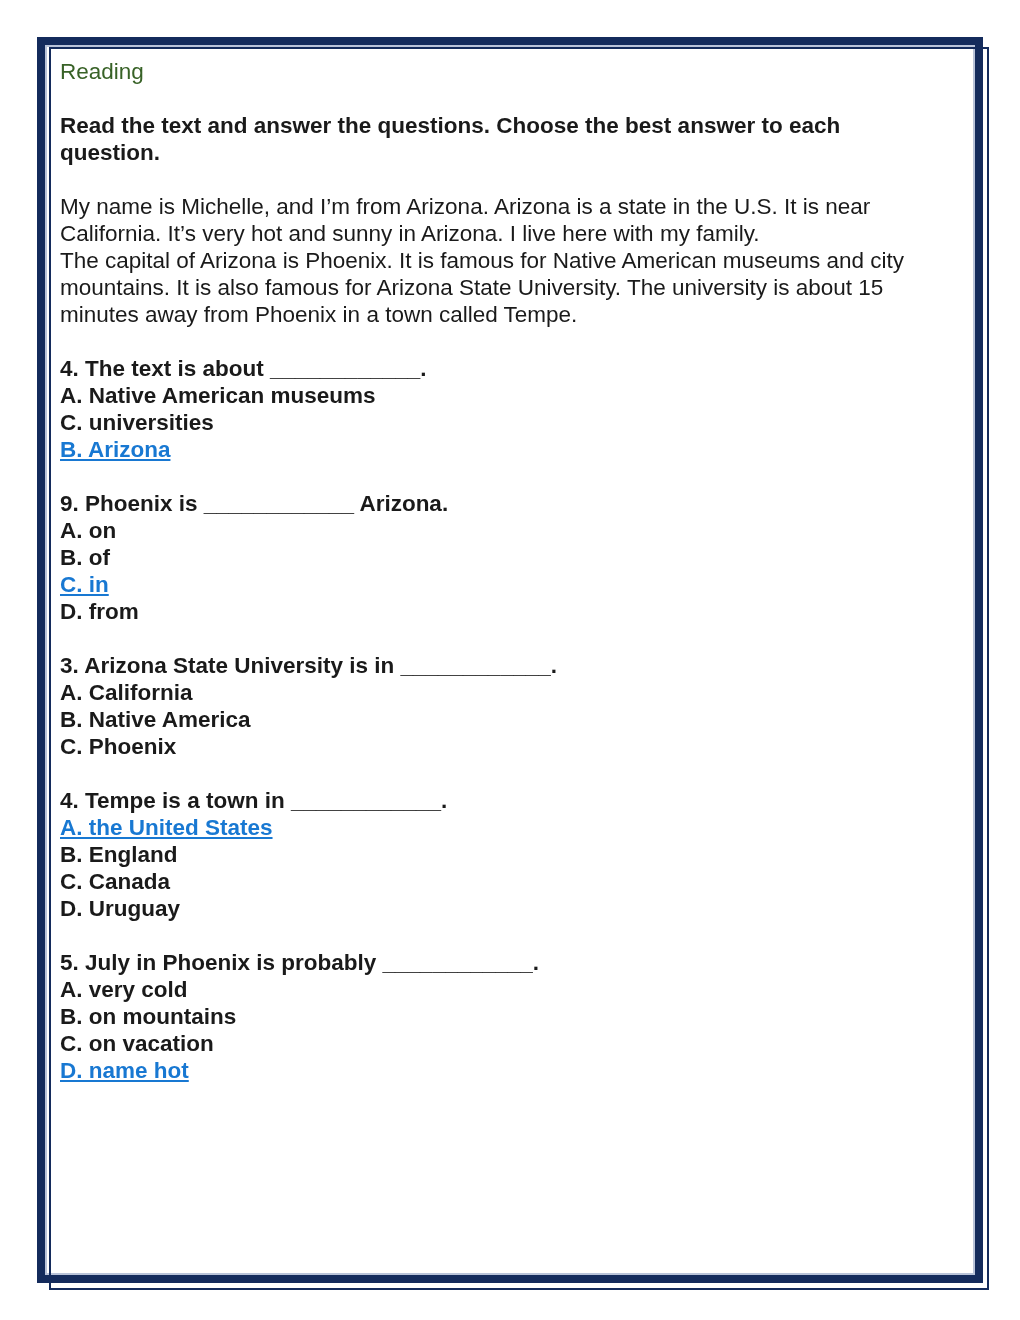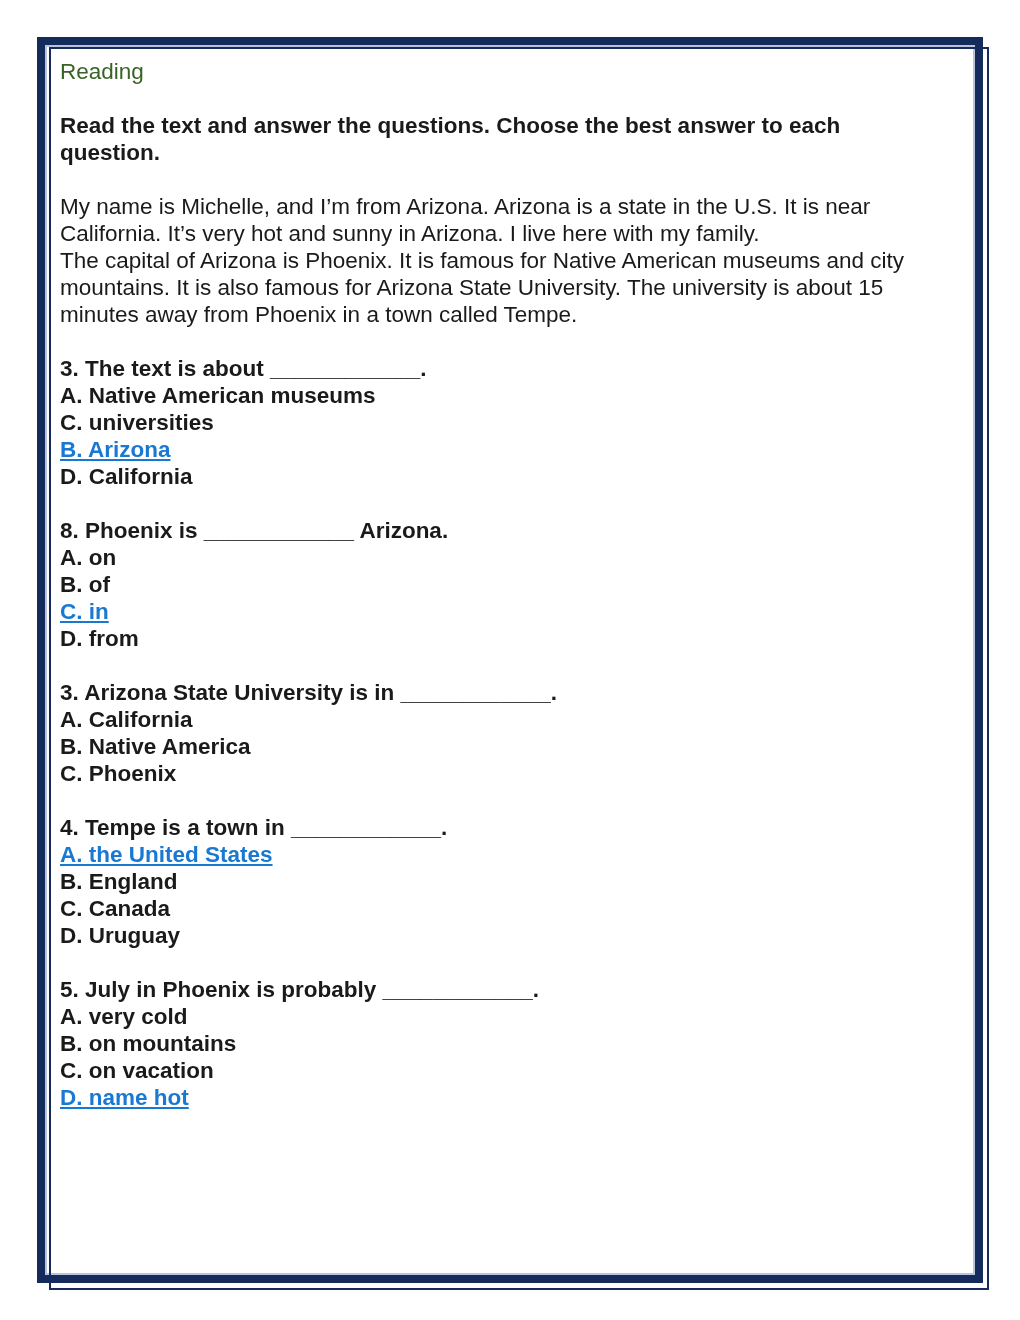--- a/index.html
+++ b/index.html
@@ -68,29 +68,28 @@
   <div class="block instructions">Read the text and answer the questions. Choose the best answer to each
 question.</div>
 
   <div class="block passage">My name is Michelle, and I’m from Arizona. Arizona is a state in the U.S. It is near
 California. It’s very hot and sunny in Arizona. I live here with my family.
 The capital of Arizona is Phoenix. It is famous for Native American museums and city
 mountains. It is also famous for Arizona State University. The university is about 15
 minutes away from Phoenix in a town called Tempe.</div>
 
   <section class="block">
-    <div class="qtitle">3. The text is about ____________.</div>
+    <div class="qtitle">4. The text is about ____________.</div>
     <div class="opt">A. Native American museums</div>
     <div class="opt">C. universities</div>
     <div class="opt"><a class="alink" href="#">B. Arizona</a></div>
-    <div class="opt">D. California</div>
   </section>
 
   <section class="block">
-    <div class="qtitle">8. Phoenix is ____________ Arizona.</div>
+    <div class="qtitle">9. Phoenix is ____________ Arizona.</div>
     <div class="opt">A. on</div>
     <div class="opt">B. of</div>
     <div class="opt"><a class="alink" href="#">C. in</a></div>
     <div class="opt">D. from</div>
   </section>
 
   <section class="block">
     <div class="qtitle">3. Arizona State University is in ____________.</div>
     <div class="opt">A. California</div>
     <div class="opt">B. Native America</div>

